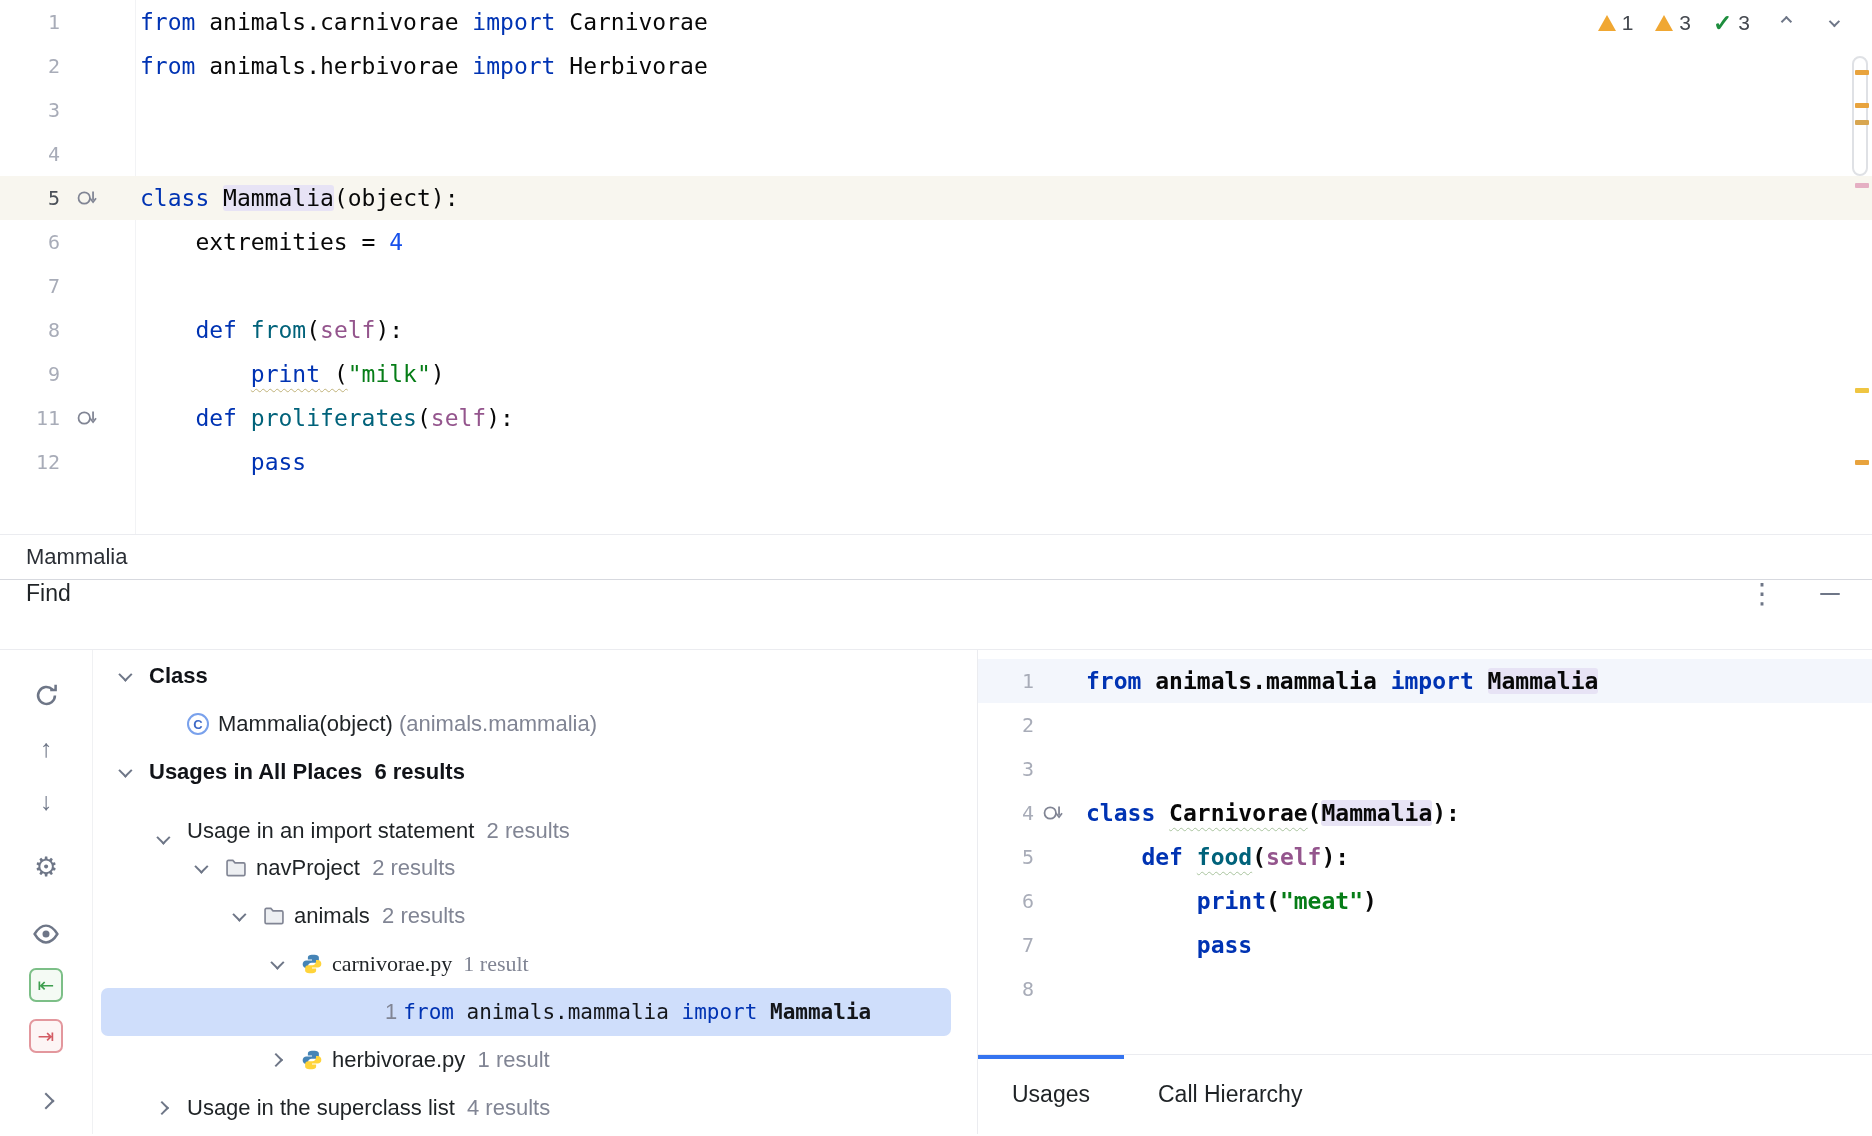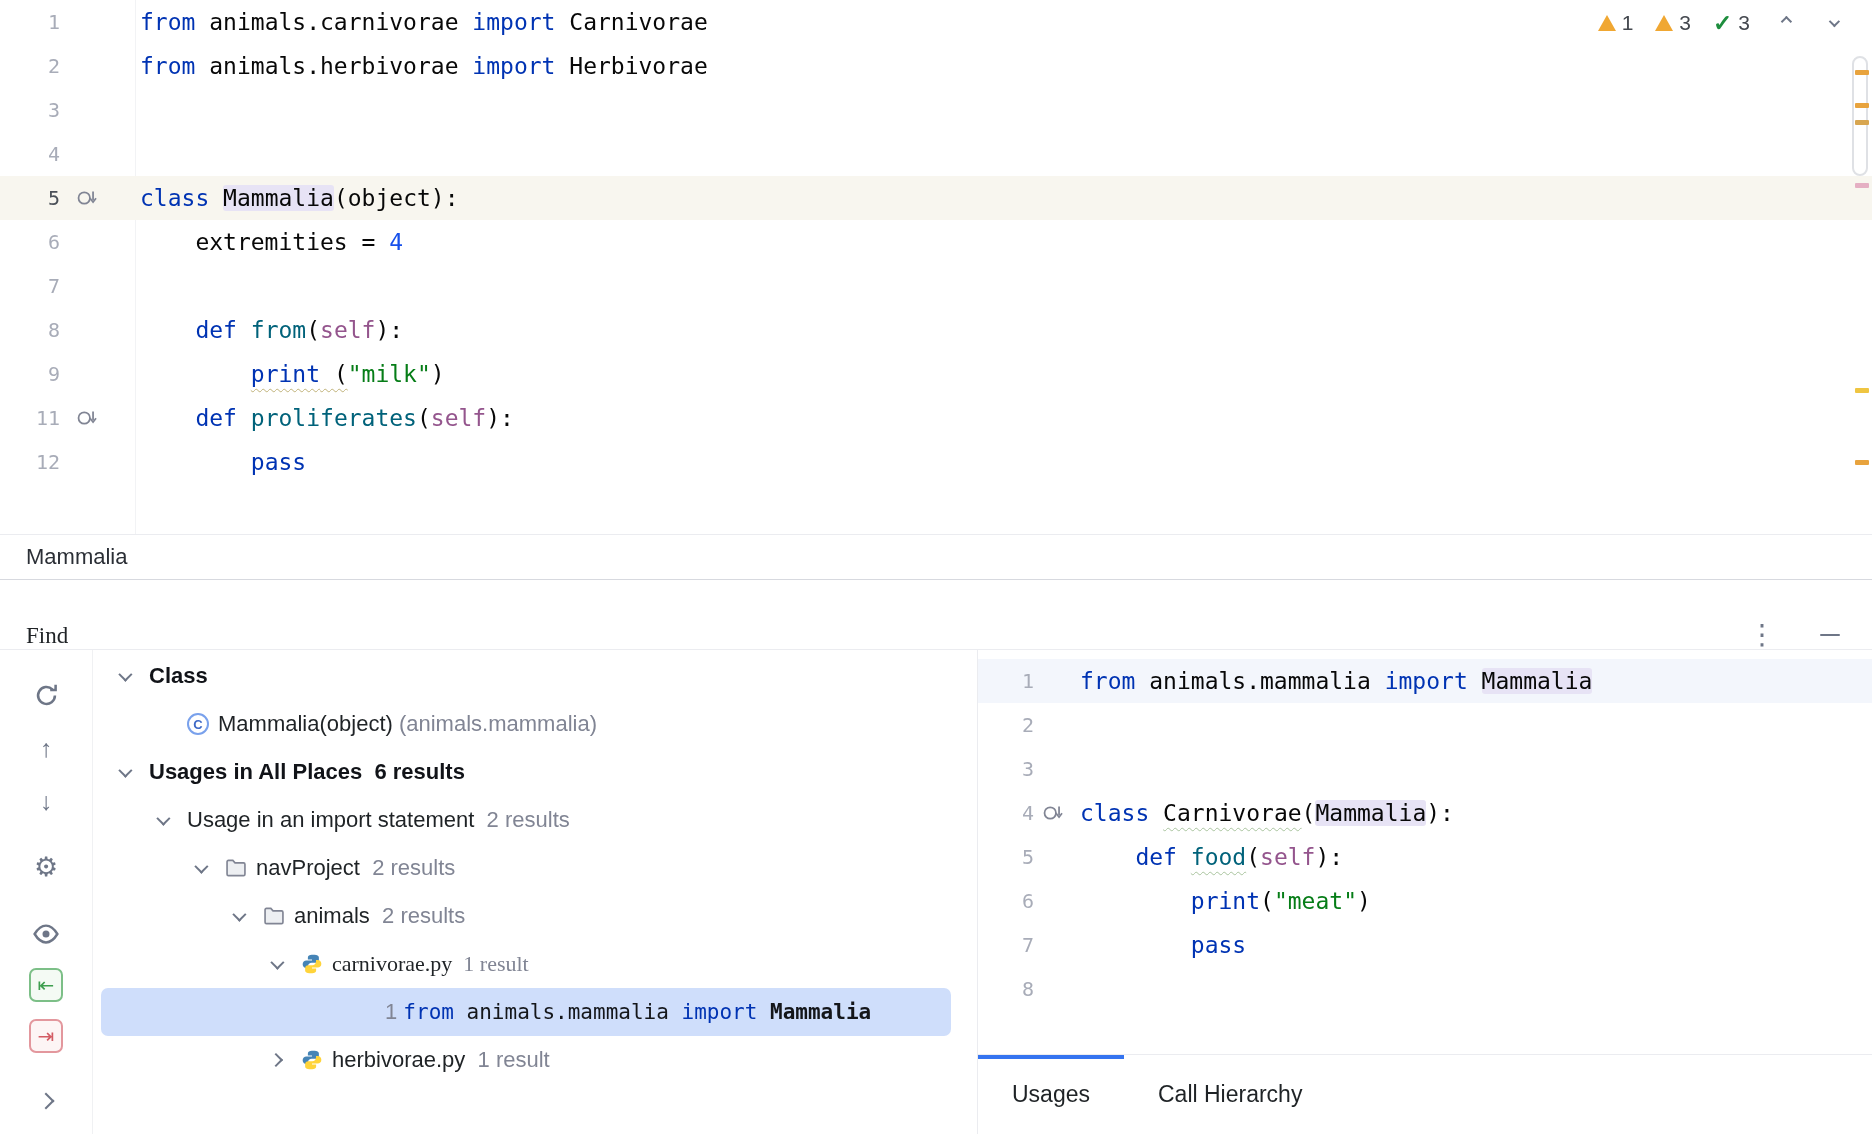--- a/index.html
+++ b/index.html
@@ -54,21 +54,21 @@
           border-radius:8px;background:#fff;}
   #stripes{position:absolute;right:3px;top:0;bottom:0;width:15px;}
   .stripe{position:absolute;right:0;width:14px;height:5px;border-radius:1px;}
 
   
   .breadcrumb{height:45px;border-bottom:1px solid #D7D9DF;display:flex;align-items:center;
               padding-left:26px;font-size:22px;color:#2B2F36;background:#fff;}
 
   
   .find-panel{height:554px;display:flex;flex-direction:column;background:#fff;}
-  .find-header{height:70px;flex:0 0 70px;display:flex;align-items:flex-end;border-bottom:1px solid var(--border);position:relative;font-family:Liberation Serif, serif;}
+  .find-header{height:70px;flex:0 0 70px;display:flex;align-items:flex-start;border-bottom:1px solid var(--border);position:relative;}
   .find-label{padding-left:26px;font-size:23px;color:var(--text);}
   .find-tab{position:relative;height:100%;display:flex;align-items:center;gap:16px;
             padding:0 27px;margin-left:37px;}
   .find-tab .tab-label{font-size:23px;color:var(--text);}
   .find-tab .close{font-size:26px;color:var(--icon);line-height:1;}
   .find-tab.selected::after{content:'';position:absolute;left:0;right:0;bottom:-1px;height:4px;
             background:var(--blue);border-radius:3px 3px 0 0;}
   .header-actions{margin-left:auto;display:flex;align-items:center;gap:44px;padding-right:32px;}
   .kebab{font-size:28px;color:var(--icon);line-height:1;}
   .minimize{width:20px;height:2px;background:var(--icon);border-radius:1px;display:inline-block;}
@@ -104,21 +104,21 @@
   .sg-gray{color:var(--gray);}
   .sg-bold{font-weight:700;color:#111318;}
   .sg-code{font-family:"DejaVu Sans Mono",monospace;font-size:21px;color:#14161A;}
   .sg-kw{color:var(--kw);}
   .sg-b{font-weight:700;}
 
   .preview{width:895px;flex:0 0 895px;border-left:1px solid var(--border);display:flex;flex-direction:column;background:#fff;}
   .preview-code{flex:1;padding-top:9px;overflow:hidden;}
   .preview-code .lnum{width:56px;flex:0 0 56px;}
   .preview-code .gicon{width:30px;flex:0 0 30px;margin-left:8px;}
-  .preview-code .ctext{margin-left:8px;}
+  .preview-code .ctext{margin-left:14px;font-weight:bold;}
   .preview-tabs{height:80px;flex:0 0 80px;border-top:1px solid var(--border);display:flex;align-items:stretch;}
   .ptab{position:relative;display:flex;align-items:center;padding:0 34px;font-size:23px;color:var(--text);}
   .ptab.selected::before{content:'';position:absolute;top:0;left:0;right:0;height:4px;background:var(--blue);}
 </style>
 </head>
 <body>
 
 <div class="app">
 
   <div class="editor-pane">
@@ -287,21 +287,21 @@
             <span class="seg sg-pl">Mammalia(object) </span>
             <span class="seg sg-gray">(animals.mammalia)</span>
           </div>
           <div class="tree-row" style="padding-left: 26px;">
             <span class="chev-slot">
               <i class="chev down"></i>
             </span>
             <span class="seg sg-bold">Usages in All Places</span>
             <span class="seg sg-bold">  6 results</span>
           </div>
-          <div class="tree-row" style="padding-left: 64px;">
+          <div class="tree-row" style="padding-left: 64px; align-items: flex-end;">
             <span class="chev-slot">
               <i class="chev down"></i>
             </span>
             <span class="seg sg-pl">Usage in an import statement</span>
             <span class="seg sg-gray">  2 results</span>
           </div>
           <div class="tree-row" style="padding-left: 102px;">
             <span class="chev-slot">
               <i class="chev down"></i>
             </span>
@@ -352,20 +352,27 @@
               <i class="chev right"></i>
             </span>
             <span class="t-icon">
               <svg width="22" height="22" viewBox="0 0 16 16">
                 <path d="M7.9 1.2c-1.7 0-2.9.7-2.9 2v1.6h3v.6H3.9c-1.5 0-2.7 1-2.7 2.8 0 1.7 1.2 2.8 2.7 2.8h1.2V9.6c0-1.4 1.2-2.5 2.7-2.5h3c1.2 0 2.2-.9 2.2-2.1V3.2c0-1.3-1.4-2-3.1-2z" fill="#4584B6"></path>
                 <path d="M8.1 14.8c1.7 0 2.9-.7 2.9-2v-1.6H8v-.6h4.1c1.5 0 2.7-1 2.7-2.8 0-1.7-1.2-2.8-2.7-2.8h-1.2v1.4c0 1.4-1.2 2.5-2.7 2.5h-3c-1.2 0-2.2.9-2.2 2.1v1.8c0 1.3 1.4 2 3.1 2z" fill="#FFD43B"></path>
               </svg>
             </span>
             <span class="seg sg-pl">herbivorae.py</span>
             <span class="seg sg-gray">  1 result</span>
+          </div>
+          <div class="tree-row" style="padding-left: 64px;">
+            <span class="chev-slot">
+              <i class="chev right"></i>
+            </span>
+            <span class="seg sg-pl">Usage in the superclass list</span>
+            <span class="seg sg-gray">  4 results</span>
           </div>
         </div>
 
       <div class="preview">
         <div class="preview-code" id="preview-lines">
             <div class="code-line usage-line">
               <span class="lnum">1</span>
               <span class="gicon"></span>
               <span class="ctext"><span class="tk-kw">from</span><span class="tk-pl"> animals.mammalia </span><span class="tk-kw">import</span><span class="tk-pl"> </span><span class="tk-hl">Mammalia</span></span>
             </div>

